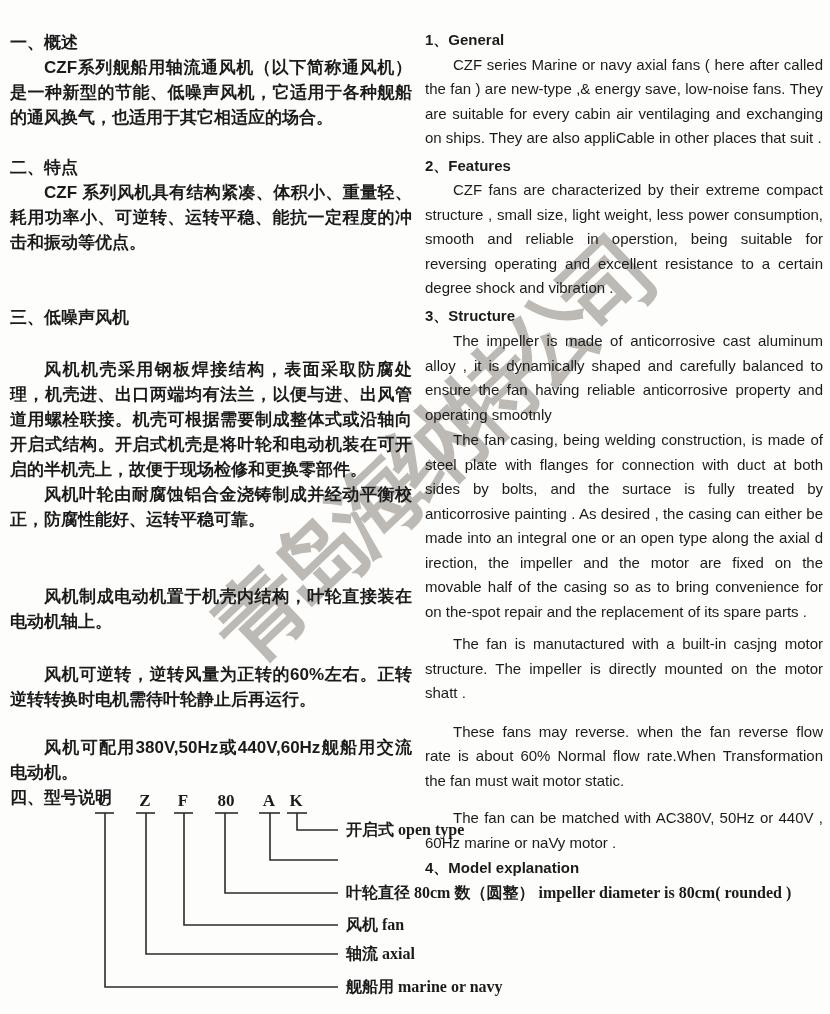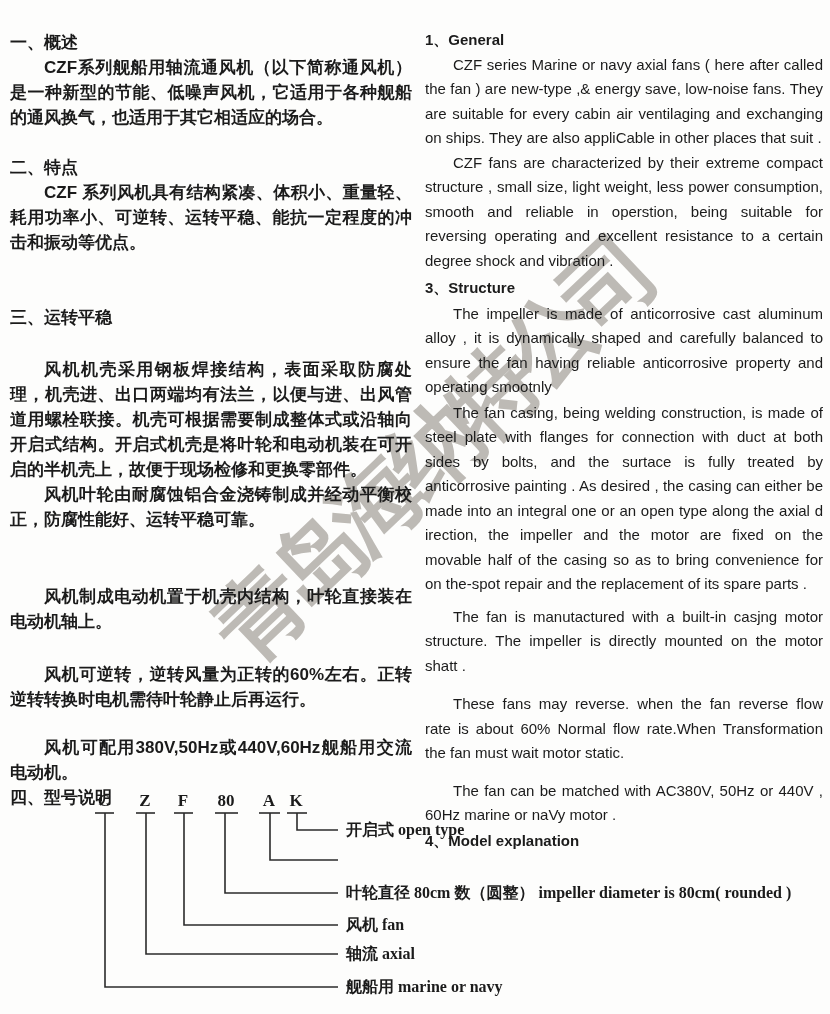--- a/index.html
+++ b/index.html
@@ -37,32 +37,33 @@
 </head>
 <body>
 
 <div class="watermark">青岛海纳特公司</div>
 
 <div class="col col-left">
   <h3>一、概述</h3>
   <p>CZF系列舰船用轴流通风机（以下简称通风机）是一种新型的节能、低噪声风机，它适用于各种舰船的通风换气，也适用于其它相适应的场合。</p>
   <h3 style="margin-top:25px">二、特点</h3>
   <p>CZF 系列风机具有结构紧凑、体积小、重量轻、耗用功率小、可逆转、运转平稳、能抗一定程度的冲击和振动等优点。</p>
-  <h3 style="margin-top:50px">三、运转平稳</h3>
+  <h3 style="margin-top:50px">三、低噪声风机</h3>
   <p style="margin-top:27px">风机机壳采用钢板焊接结构，表面采取防腐处理，机壳进、出口两端均有法兰，以便与进、出风管道用螺栓联接。机壳可根据需要制成整体式或沿轴向开启式结构。开启式机壳是将叶轮和电动机装在可开启的半机壳上，故便于现场检修和更换零部件。</p>
   <p>风机叶轮由耐腐蚀铝合金浇铸制成并经动平衡校正，防腐性能好、运转平稳可靠。</p>
   <p style="margin-top:52px">风机制成电动机置于机壳内结构，叶轮直接装在电动机轴上。</p>
   <p style="margin-top:28px">风机可逆转，逆转风量为正转的60%左右。正转逆转转换时电机需待叶轮静止后再运行。</p>
   <p style="margin-top:23px">风机可配用380V,50Hz或440V,60Hz舰船用交流电动机。</p>
   <h3>四、型号说明</h3>
 </div>
 
 <div class="col col-right">
   <h3>1、General</h3>
   <p>CZF series Marine or navy axial fans ( here after called the fan ) are new-type ,&amp; energy save, low-noise fans. They are suitable for every cabin air ventilaging and exchanging on ships. They are also appliCable in other places that suit .</p>
+  <h3 style="margin-top:3px">2、Features</h3>
   <p>CZF fans are characterized by their extreme compact structure , small  size, light weight, less power consumption, smooth and reliable in operstion, being suitable for reversing operating and excellent resistance to a certain degree shock and vibration .</p>
   <h3 style="margin-top:3px">3、Structure</h3>
   <p style="margin-top:1px">The impeller is made of anticorrosive cast aluminum alloy , it is dynamically shaped and carefully balanced to ensure the fan having reliable anticorrosive property and operating smootnly</p>
   <p style="margin-top:1px">The fan casing, being welding construction, is made of steel plate with flanges for connection with duct at both sides by bolts, and the surtace is fully treated by anticorrosive painting . As desired , the casing can either be made into an integral one or an open type along the axial d irection, the impeller and the motor are fixed on the movable half of the casing so as to bring convenience for on the-spot repair and the replacement of its spare parts .</p>
   <p style="margin-top:8px">The fan is manutactured with a built-in casjng motor structure. The impeller is directly mounted on the motor shatt .</p>
   <p style="margin-top:14px">These fans may reverse. when the fan reverse flow rate is about 60% Normal flow rate.When Transformation the fan must wait motor static.</p>
   <p style="margin-top:13px">The fan can be matched with AC380V, 50Hz or 440V , 60Hz marine or naVy motor .</p>
   <h3 class="indent-head" style="margin-top:1px">4、Model explanation</h3>
 </div>
 

